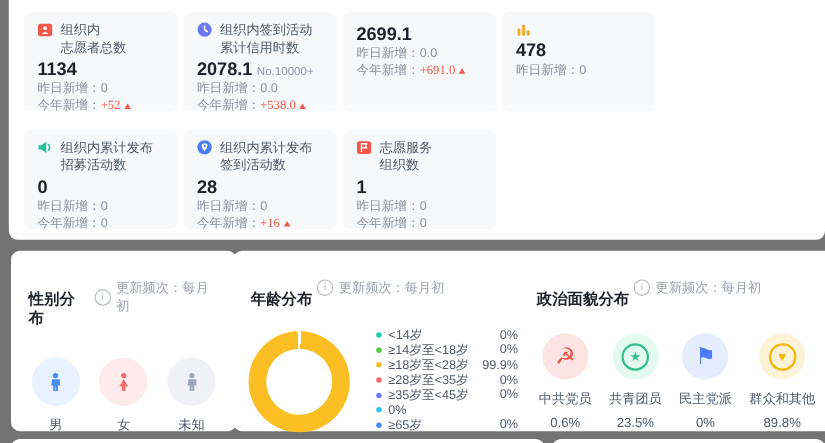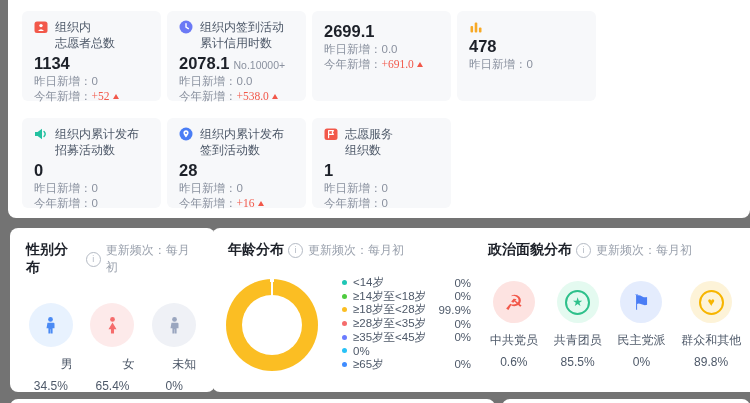--- a/index.html
+++ b/index.html
@@ -17,28 +17,28 @@
   .sc-val{font-size:16.5px;font-weight:700;color:#1d2129;line-height:19px;}
   .sc-suffix{font-size:10.5px;color:#8a919f;}
   .sc-row{margin-top:1px;font-size:11.5px;color:#8a919f;line-height:14px;display:flex;align-items:center;}
   .sc-row .plain{color:#8a919f;}
   .sc-row .up{color:#f2584a;font-family:Liberation Serif, serif;}
   .tri{display:inline-block;width:0;height:0;border-left:3.5px solid transparent;border-right:3.5px solid transparent;border-bottom:5px solid #f2584a;margin-left:3px;}
 
   
   .panel{position:absolute;top:228px;height:164px;background:#fff;border-radius:8px;box-sizing:border-box;}
   .panel-head{display:flex;align-items:center;padding:13px 14px 0 16px;}
-  .panel-title{font-size:14px;font-weight:700;color:#1d2129;}
+  .panel-title{font-size:14px;font-weight:700;color:#1d2129;margin-top:22px;}
   .info-i{width:13px;height:13px;border:1px solid #b4bac4;border-radius:50%;color:#b4bac4;font-size:9px;line-height:13px;text-align:center;margin:0 5px 0 4px;flex:none;font-style:normal;}
   .panel-freq{font-size:12px;color:#9aa1ad;}
 
   .icon-items{display:flex;justify-content:space-around;}
   .pi{text-align:center;}
   .pi-circle{width:44px;height:44px;border-radius:50%;display:flex;align-items:center;justify-content:center;margin:0 auto;}
-  .pi-label{margin-top:9px;font-size:12px;color:#4e5969;text-align:right;}
+  .pi-label{margin-top:9px;font-size:12px;color:#4e5969;}
   .pi-pct{margin-top:6px;font-size:12px;color:#4e5969;}
 
   .gender-body{padding:26px 10px 0 10px;}
 
   .age-body{display:flex;padding:20px 16px 0 14px;align-items:center;}
   .donut{width:92px;height:92px;border-radius:50%;position:relative;flex:none;
          background:conic-gradient(#fff 0deg 2deg,#fbbe23 2deg 358deg,#fff 358deg 360deg);}
   .donut::after{content:"";position:absolute;inset:16px;background:#fff;border-radius:50%;}
   .legend{flex:1;margin-left:24px;margin-top:-3px;}
   .lg-row{display:flex;align-items:center;font-size:11.5px;color:#4e5969;height:13.6px;cursor:pointer;}
@@ -316,21 +316,21 @@
           <span class="glyph">☭</span>
         </div>
         <div class="pi-label">中共党员</div>
         <div class="pi-pct">0.6%</div>
       </div>
       <div class="pi">
         <div class="pi-circle pol-circle" style="background:#e4faf0;color:#2ec08b;">
           <span class="ring">★</span>
         </div>
         <div class="pi-label">共青团员</div>
-        <div class="pi-pct">85.5%</div>
+        <div class="pi-pct">23.5%</div>
       </div>
       <div class="pi">
         <div class="pi-circle pol-circle" style="background:#e4ecfd;color:#4a7df5;">
           <span class="glyph">⚑</span>
         </div>
         <div class="pi-label">民主党派</div>
         <div class="pi-pct">0%</div>
       </div>
       <div class="pi">
         <div class="pi-circle pol-circle" style="background:#fdf3d8;color:#f7b500;">

